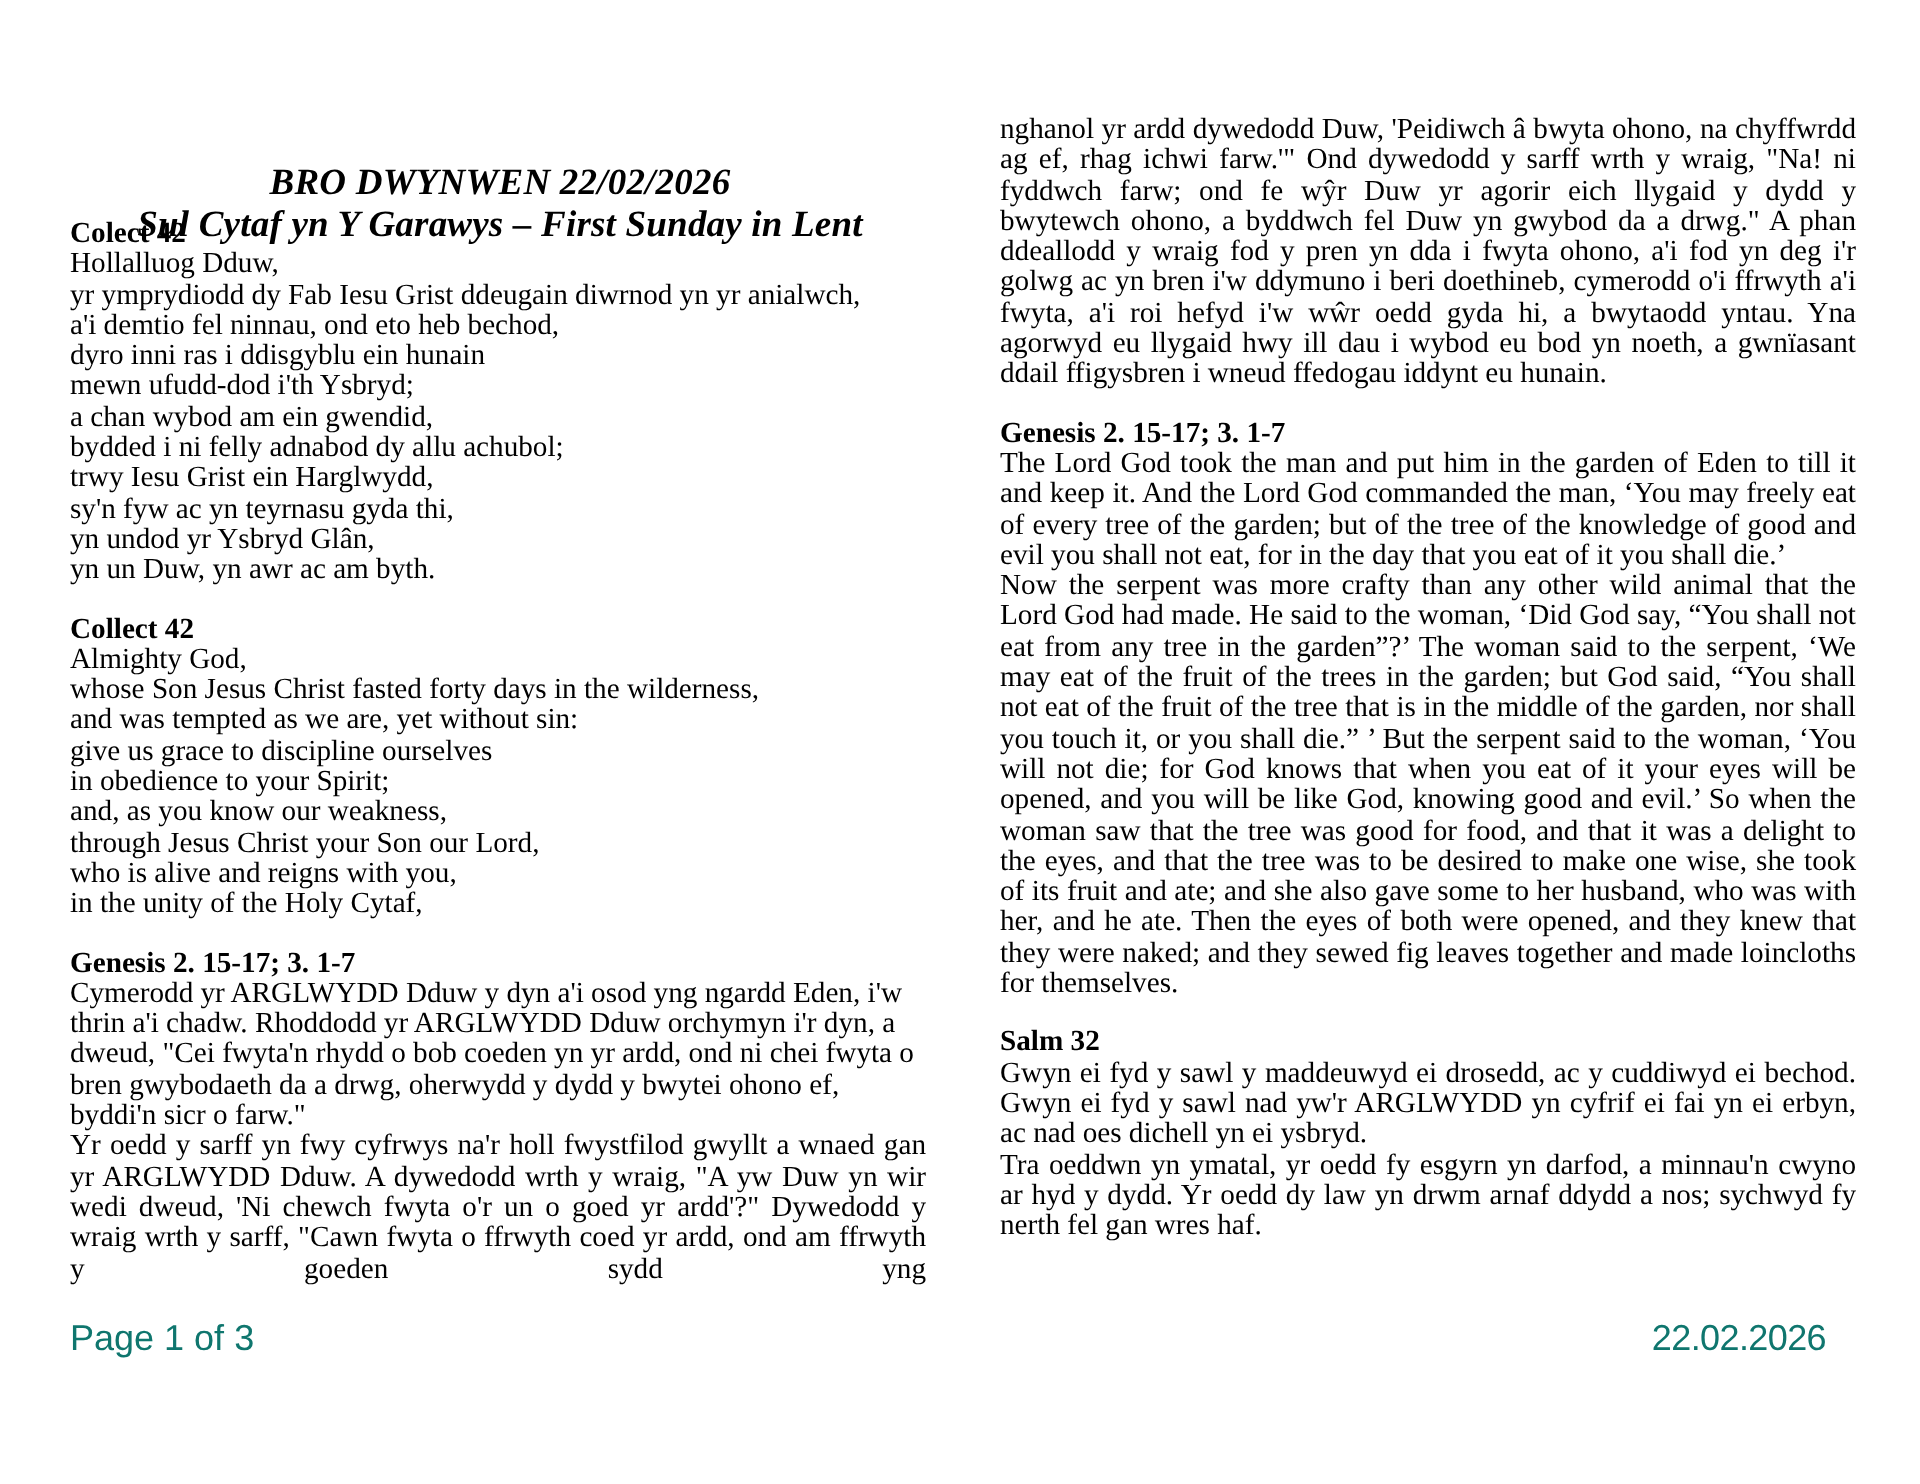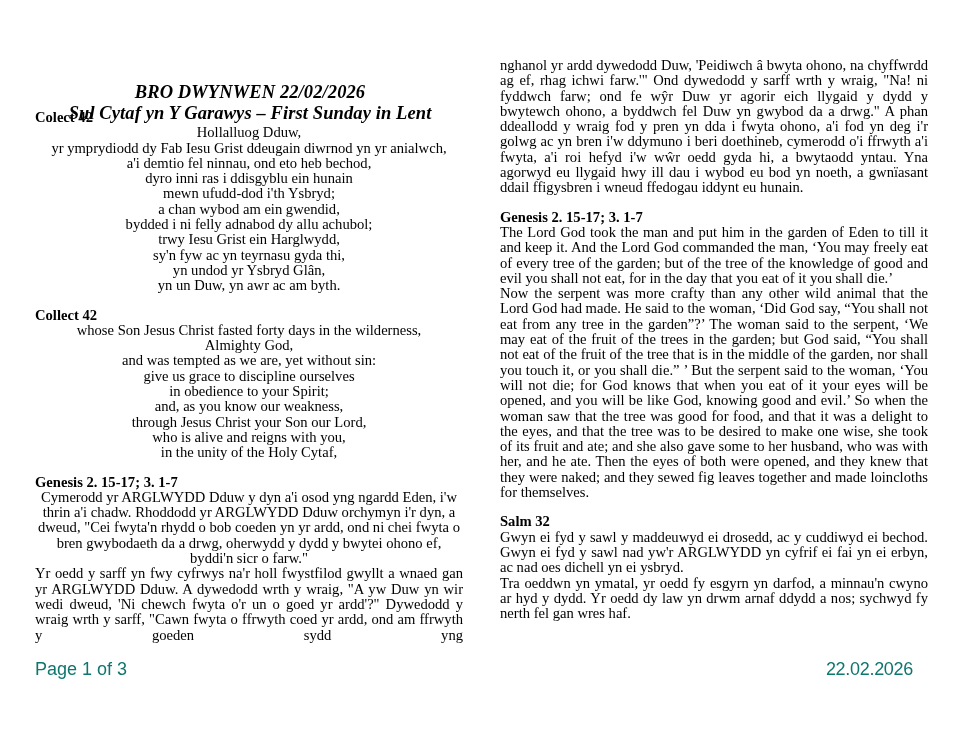--- a/index.html
+++ b/index.html
@@ -67,21 +67,21 @@
     margin: 0;
     padding: 0;
   }
   .spacer-before-heading { height: 14px; }
 
   p.body-text {
     font-size: 14.6px;
     line-height: 15.3px;
     margin: 0;
     padding: 0;
-    text-align: center;
+    text-align: left;
     hyphens: none;
   }
   p.body-text.justified {
     text-align: justify;
     text-justify: inter-word;
   }
   p.body-text.justified.lastjust {
     text-align: justify;
   }
   p.body-text.justified.lastjust:after {
@@ -144,22 +144,22 @@
         <span class="poem-line">trwy Iesu Grist ein Harglwydd,</span>
         <span class="poem-line">sy'n fyw ac yn teyrnasu gyda thi,</span>
         <span class="poem-line">yn undod yr Ysbryd Glân,</span>
         <span class="poem-line">yn un Duw, yn awr ac am byth.</span>
       </p>
 
       <div class="spacer-before-heading"></div>
 
       <h2 class="section-heading">Collect 42</h2>
       <p class="body-text">
+        <span class="poem-line">Almighty God,</span>
         <span class="poem-line">whose Son Jesus Christ fasted forty days in the wilderness,</span>
-        <span class="poem-line">Almighty God,</span>
         <span class="poem-line">and was tempted as we are, yet without sin:</span>
         <span class="poem-line">give us grace to discipline ourselves</span>
         <span class="poem-line">in obedience to your Spirit;</span>
         <span class="poem-line">and, as you know our weakness,</span>
         <span class="poem-line">through Jesus Christ your Son our Lord,</span>
         <span class="poem-line">who is alive and reigns with you,</span>
         <span class="poem-line">in the unity of the Holy Cytaf,</span>
       </p>
 
       <div class="spacer-before-heading"></div>

